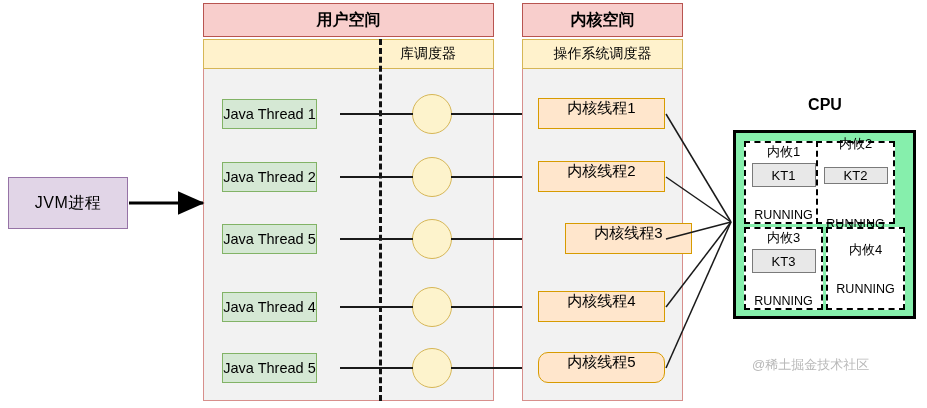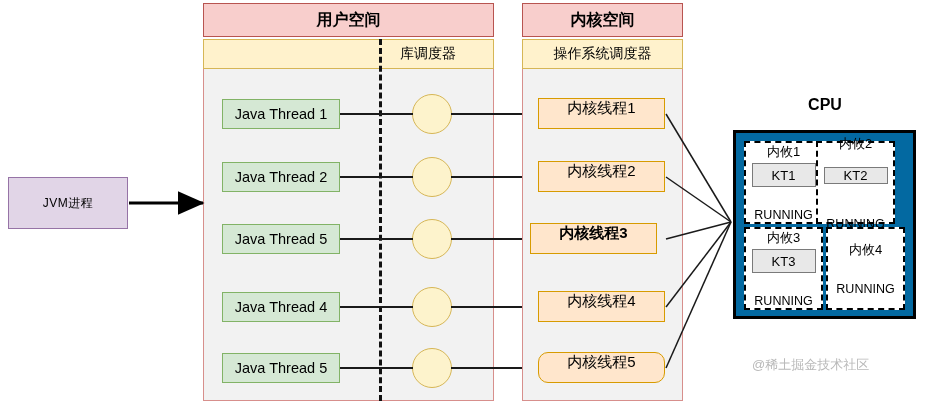--- a/index.html
+++ b/index.html
@@ -18,21 +18,21 @@
     overflow: hidden;
   }
   .abs { position: absolute; box-sizing: border-box; }
 
   
   .jvm-box {
     left: 8px; top: 177px; width: 120px; height: 52px;
     background: #e1d5e7;
     border: 1.6px solid #9673a6;
     display: flex; align-items: center; justify-content: center;
-    font-size: 12px; color: #000; letter-spacing: .5px;
+    font-size: 16px; color: #000; letter-spacing: .5px;
   }
   .space-header {
     background: #f8cecc;
     border: 1.3px solid #b85450;
     display: flex; align-items: center; justify-content: center;
     font-size: 16px; font-weight: bold; color: #000;
   }
   .space-sched {
     background: #fff2cc;
     border: 1.3px solid #d6b656;
@@ -42,21 +42,21 @@
   .space-body {
     background: #f2f2f2;
     border-left: 1.2px solid #d78f8c;
     border-right: 1.2px solid #d78f8c;
     border-bottom: 1.2px solid #d78f8c;
     border-top: none;
   }
 
   
   .jt-box {
-    width: 118px; height: 30px;
+    width: 95px; height: 30px;
     background: #d5e8d4;
     border: 1.6px solid #82b366;
     display: flex; align-items: center; justify-content: center;
     font-size: 14.5px; color: #000;
   }
   .kt-box {
     width: 127px; height: 31px;
     background: #ffe6cc;
     border: 1.8px solid #d79b00;
     display: flex; justify-content: center;
@@ -73,21 +73,21 @@
     width: 0; border-left: 3.4px dashed #111;
   }
 
   
   .cpu-title {
     font-size: 16px; font-weight: bold; color: #000;
     text-align: center;
   }
   .cpu-box {
     border: 3.2px solid #000;
-    background: #0369a1;
+    background: #86efac;
     text-align: right;
   }
   .core {
     border: 2.4px dashed #000;
     background: #fff;
     display: flex; flex-direction: column;
     align-items: center; justify-content: center;
   }
   .core-name { font-size: 13px; color:#000; margin-bottom: 2px;}
   .kt-chip {
@@ -162,21 +162,21 @@
     <span>操作系统调度器</span>
   </div>
   <div class="abs space-body" style="left:522px; top:69px; width:161px; height:332px;"></div>
 
   <div class="abs kt-box" style="left:538px; top:98px;">
     <span>内核线程1</span>
     </div>
   <div class="abs kt-box" style="left:538px; top:161px;">
     <span>内核线程2</span>
     </div>
-  <div class="abs kt-box" style="left:530px; top:223px;font-weight:bold;">
+  <div class="abs kt-box" style="left:565px; top:223px;">
     <span>内核线程3</span>
     </div>
   <div class="abs kt-box" style="left:538px; top:291px;">
     <span>内核线程4</span>
     </div>
   <div class="abs kt-box" style="left:538px; top:352px;border-radius:10px;">
     <span>内核线程5</span>
     </div>
 
   <div class="abs cpu-title" style="left:760px; top:96px; width:130px;">

